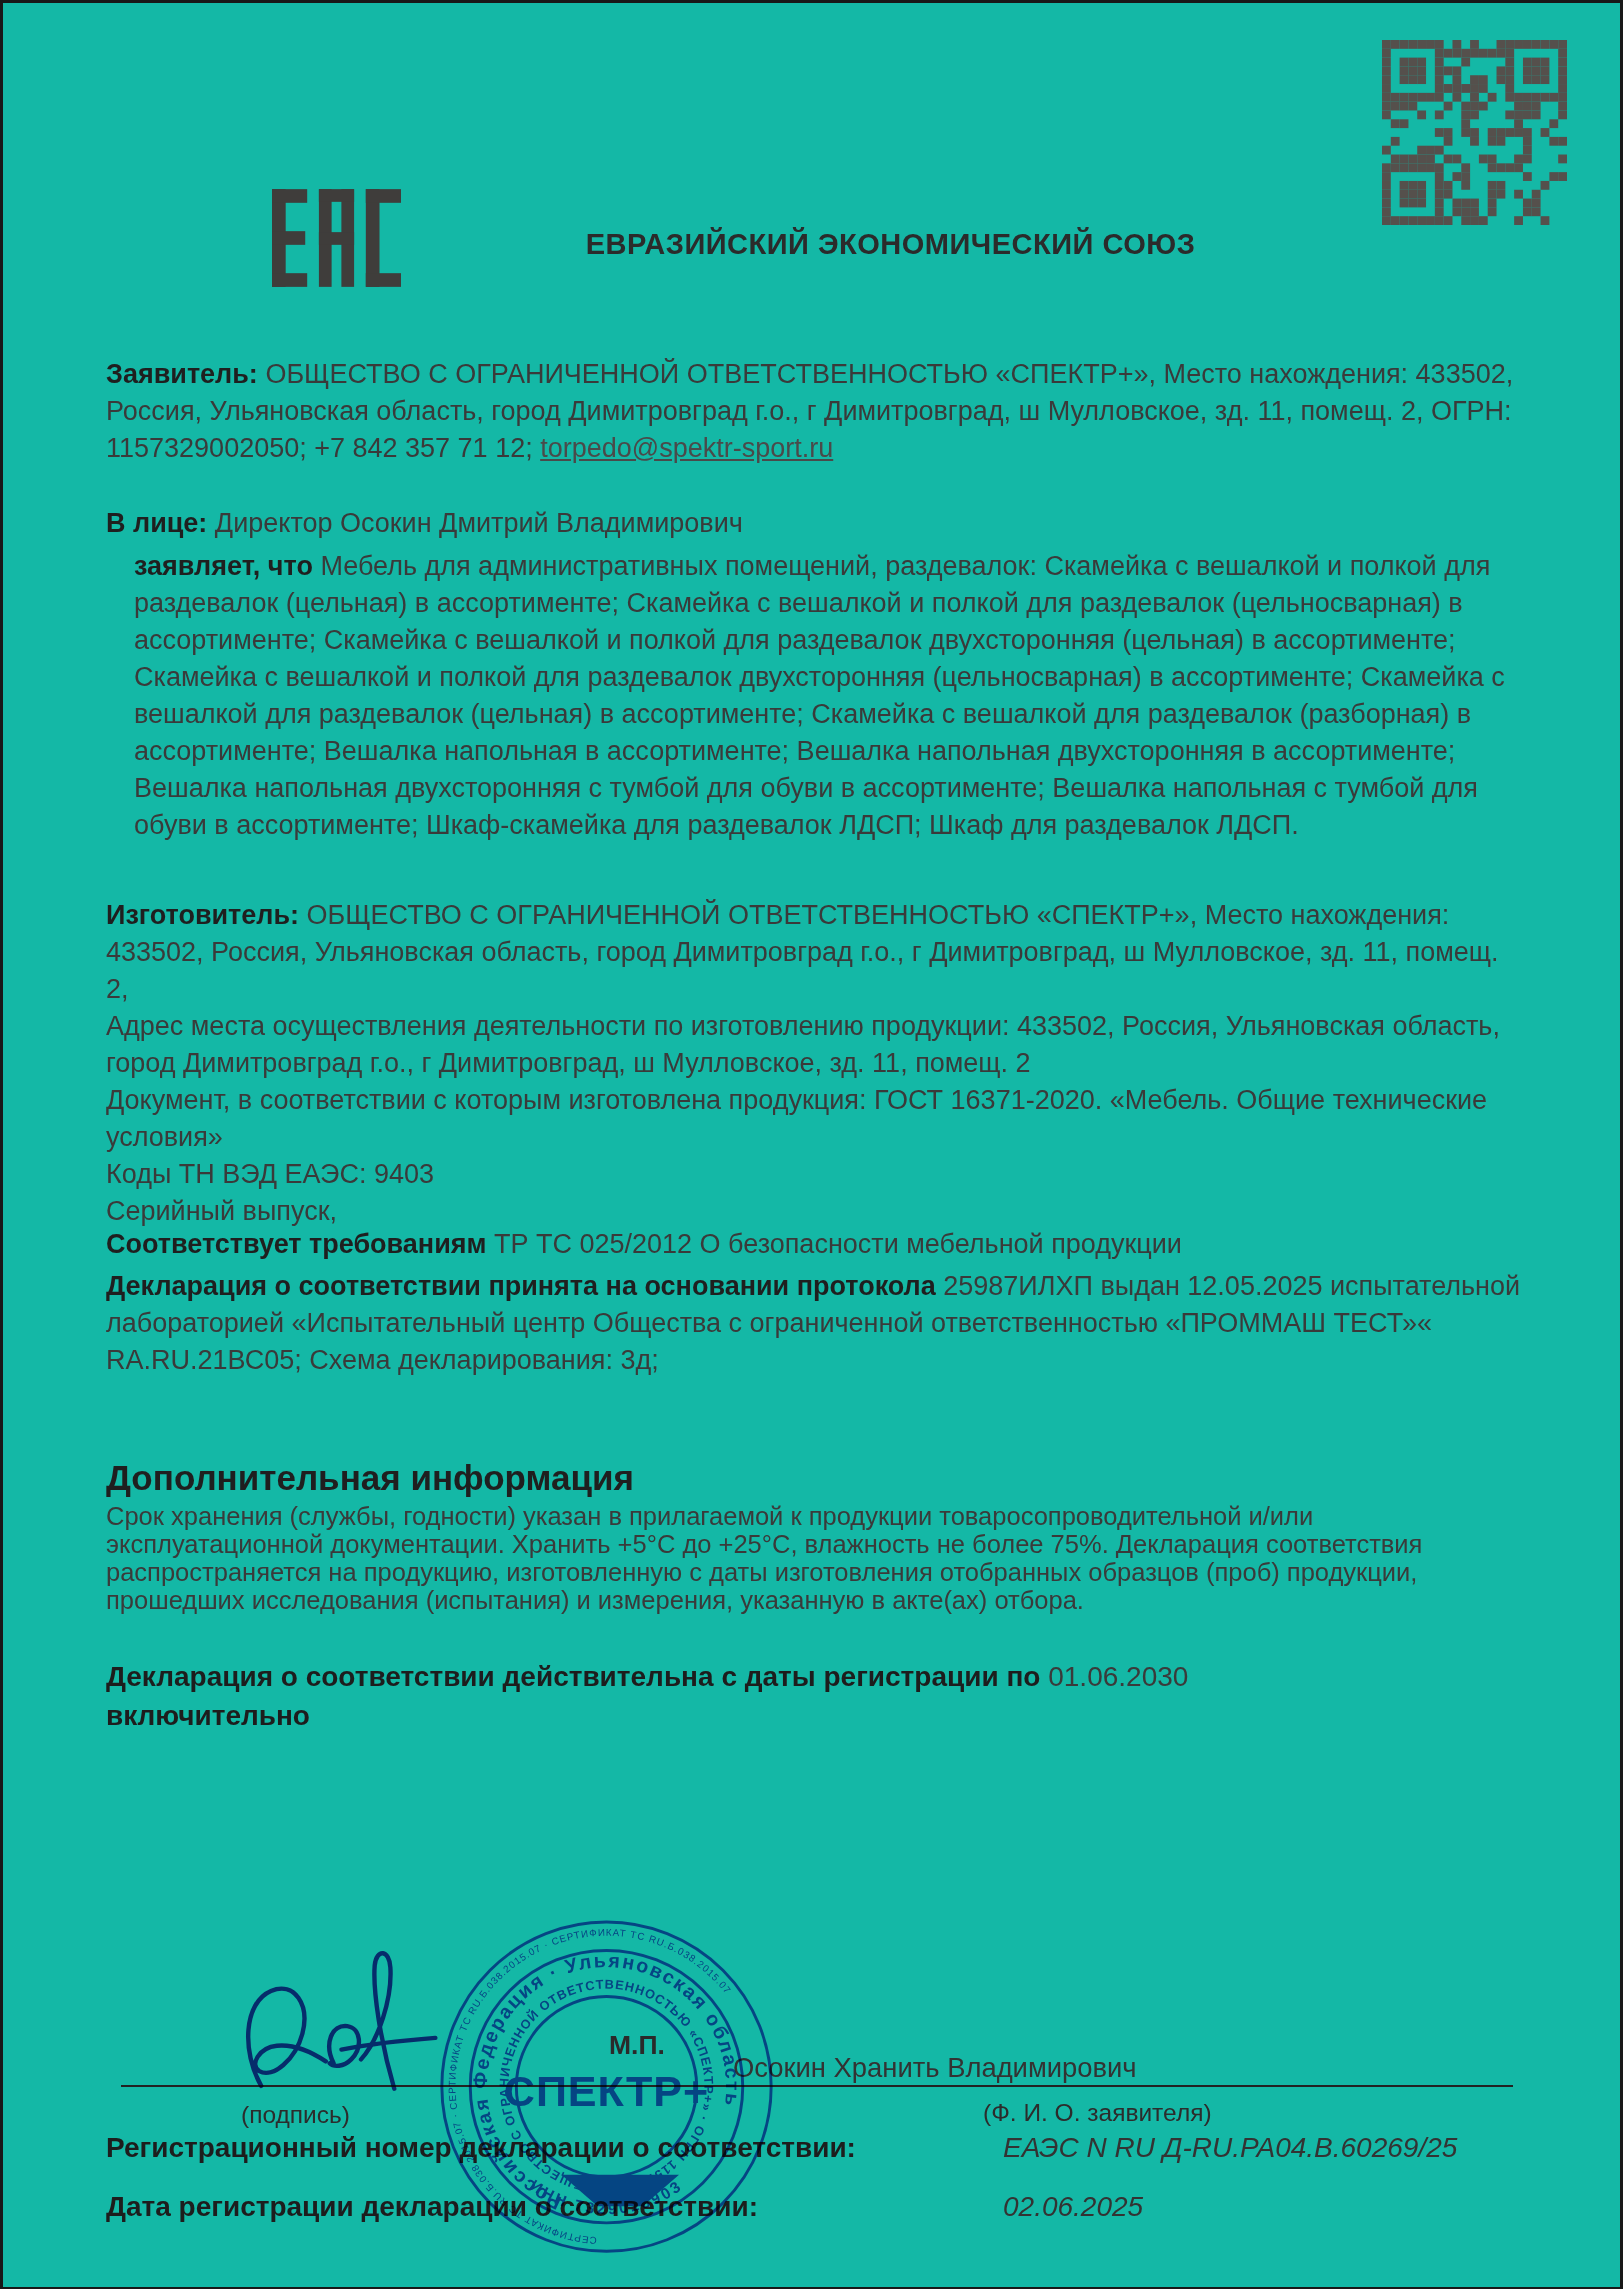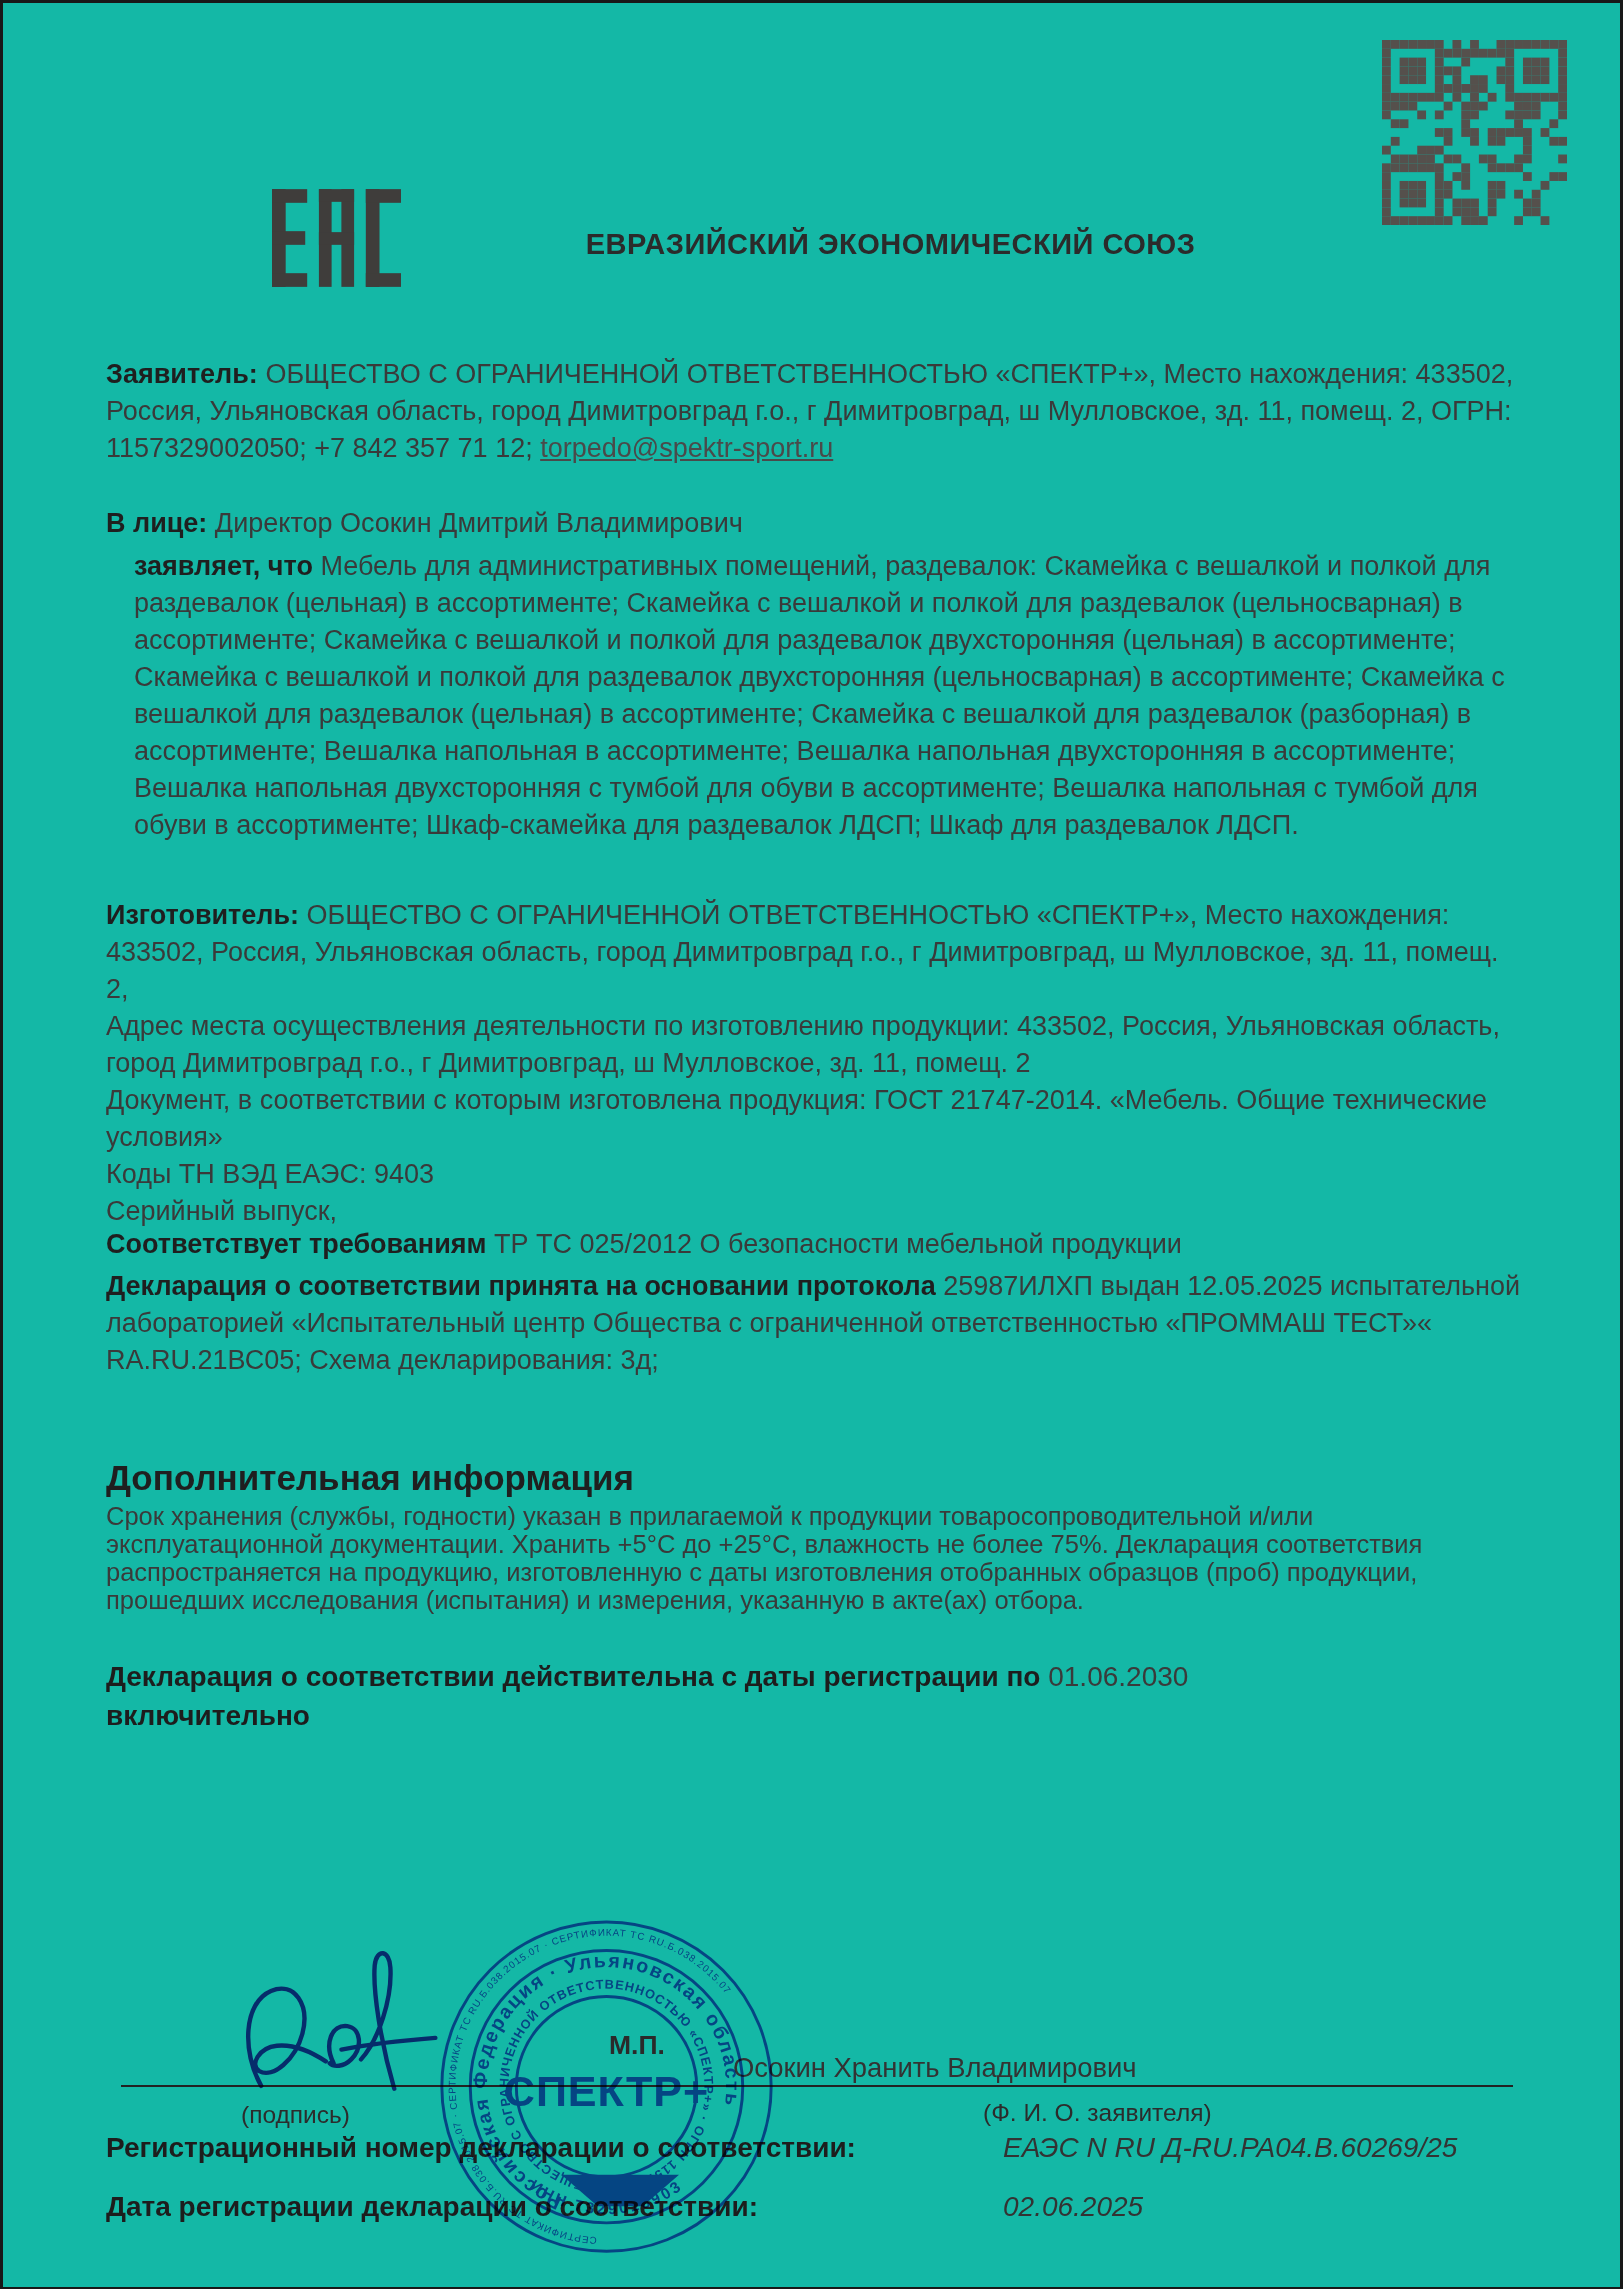--- a/index.html
+++ b/index.html
@@ -283,21 +283,21 @@
     <b>В лице:</b><span> Директор Осокин Дмитрий Владимирович</span>
   </div>
 
   <div class="abs body-text" style="left:103px;top:545px;width:1416px;margin-left:28px;">
     <b>заявляет, что</b><span> Мебель для административных помещений, раздевалок: Скамейка с вешалкой и полкой для раздевалок (цельная) в ассортименте; Скамейка с вешалкой и полкой для раздевалок (цельносварная) в ассортименте; Скамейка с вешалкой и полкой для раздевалок двухсторонняя (цельная) в ассортименте; Скамейка с вешалкой и полкой для раздевалок двухсторонняя (цельносварная) в ассортименте; Скамейка с вешалкой для раздевалок (цельная) в ассортименте; Скамейка с вешалкой для раздевалок (разборная) в ассортименте; Вешалка напольная в ассортименте; Вешалка напольная двухсторонняя в ассортименте; Вешалка напольная двухсторонняя с тумбой для обуви в ассортименте; Вешалка напольная с тумбой для обуви в ассортименте; Шкаф-скамейка для раздевалок ЛДСП; Шкаф для раздевалок ЛДСП.</span>
   </div>
 
   <div class="abs body-text" style="left:103px;top:894px;width:1416px;">
     <div><b>Изготовитель:</b><span> ОБЩЕСТВО С ОГРАНИЧЕННОЙ ОТВЕТСТВЕННОСТЬЮ «СПЕКТР+», Место нахождения: 433502, Россия, Ульяновская область, город Димитровград г.о., г Димитровград, ш Мулловское, зд. 11, помещ. 2,</span></div>
     <div>Адрес места осуществления деятельности по изготовлению продукции: 433502, Россия, Ульяновская область, город Димитровград г.о., г Димитровград, ш Мулловское, зд. 11, помещ. 2</div>
-    <div>Документ, в соответствии с которым изготовлена продукция: ГОСТ 21747-2014. «Мебель. Общие технические условия»</div>
+    <div>Документ, в соответствии с которым изготовлена продукция: ГОСТ 16371-2020. «Мебель. Общие технические условия»</div>
     <div>Коды ТН ВЭД ЕАЭС: 9403</div>
     <div>Серийный выпуск,</div>
   </div>
 
   <div class="abs body-text" style="left:103px;top:1223px;width:1416px;">
     <b>Соответствует требованиям</b><span> ТР ТС 025/2012 О безопасности мебельной продукции</span>
   </div>
 
   <div class="abs body-text" style="left:103px;top:1265px;width:1416px;">
     <b>Декларация о соответствии принята на основании протокола</b><span> 25987ИЛХП выдан 12.05.2025 испытательной лабораторией «Испытательный центр Общества с ограниченной ответственностью «ПРОММАШ ТЕСТ»« RA.RU.21ВС05; Схема декларирования: 3д;</span>

